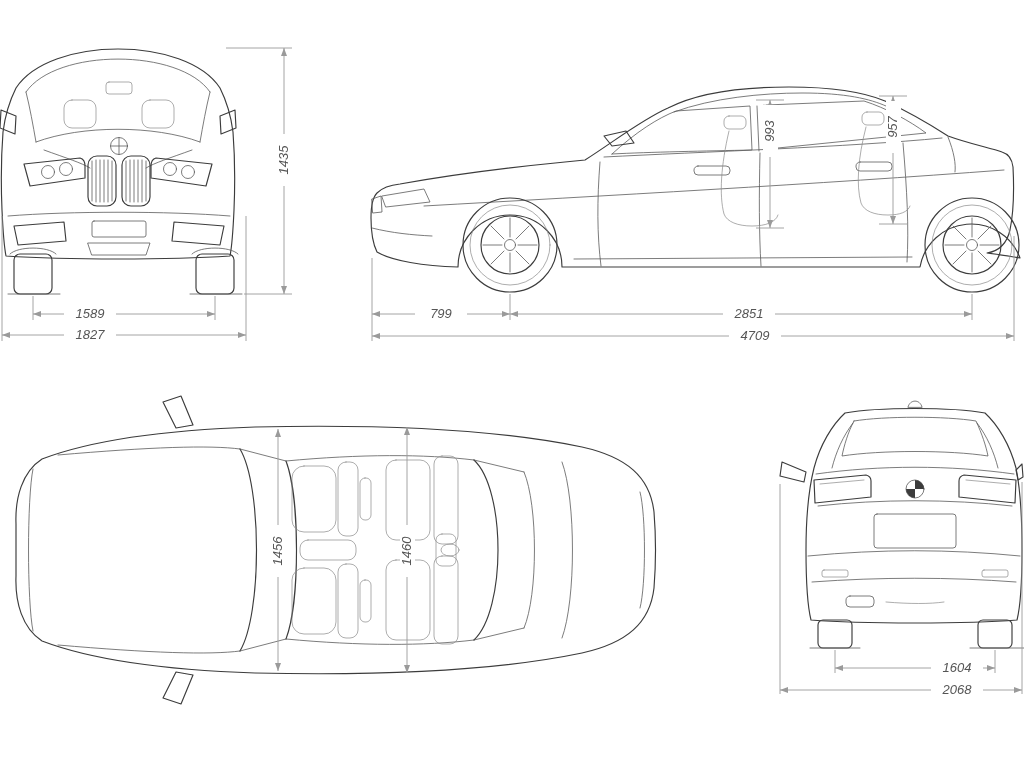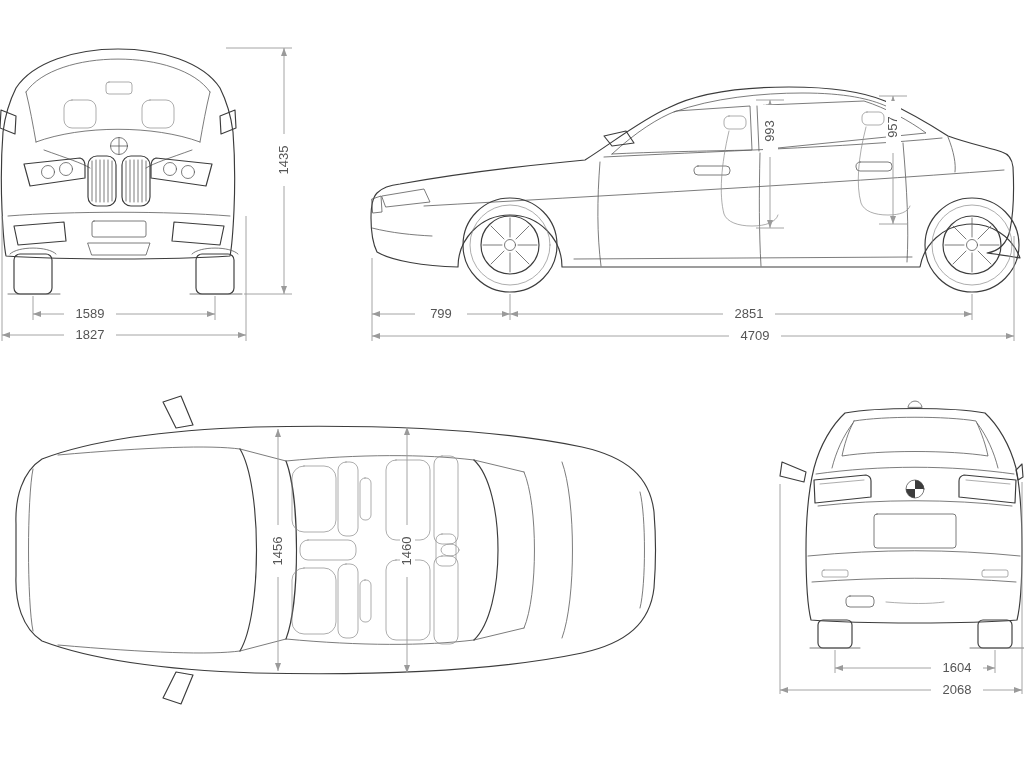--- a/index.html
+++ b/index.html
@@ -1,16 +1,16 @@
 <!DOCTYPE html>
 <html><head>
 <meta charset="utf-8">
 <style>
   html,body{margin:0;padding:0;background:#ffffff;}
-  .stage{width:1024px;height:768px;position:relative;background:#fff;overflow:hidden;}
+  .stage{width:1024px;height:768px;position:relative;background:#fff;overflow:hidden;font-style:italic;}
   svg{display:block;}
   text{font-family:"Liberation Sans","DejaVu Sans",sans-serif;font-size:13px;fill:#555555;}
   .car{stroke:#3c3c3c;fill:none;stroke-width:1.15;stroke-linecap:round;stroke-linejoin:round;}
   .det{stroke:#5a5a5a;fill:none;stroke-width:0.8;stroke-linecap:round;stroke-linejoin:round;}
   .int{stroke:#8a8a8a;fill:none;stroke-width:0.7;stroke-linecap:round;stroke-linejoin:round;}
   .dim{stroke:#9a9a9a;fill:none;stroke-width:0.9;}
   .labbg{fill:#ffffff;stroke:none;}
   .lab{text-anchor:middle;}
 </style>
 </head>

